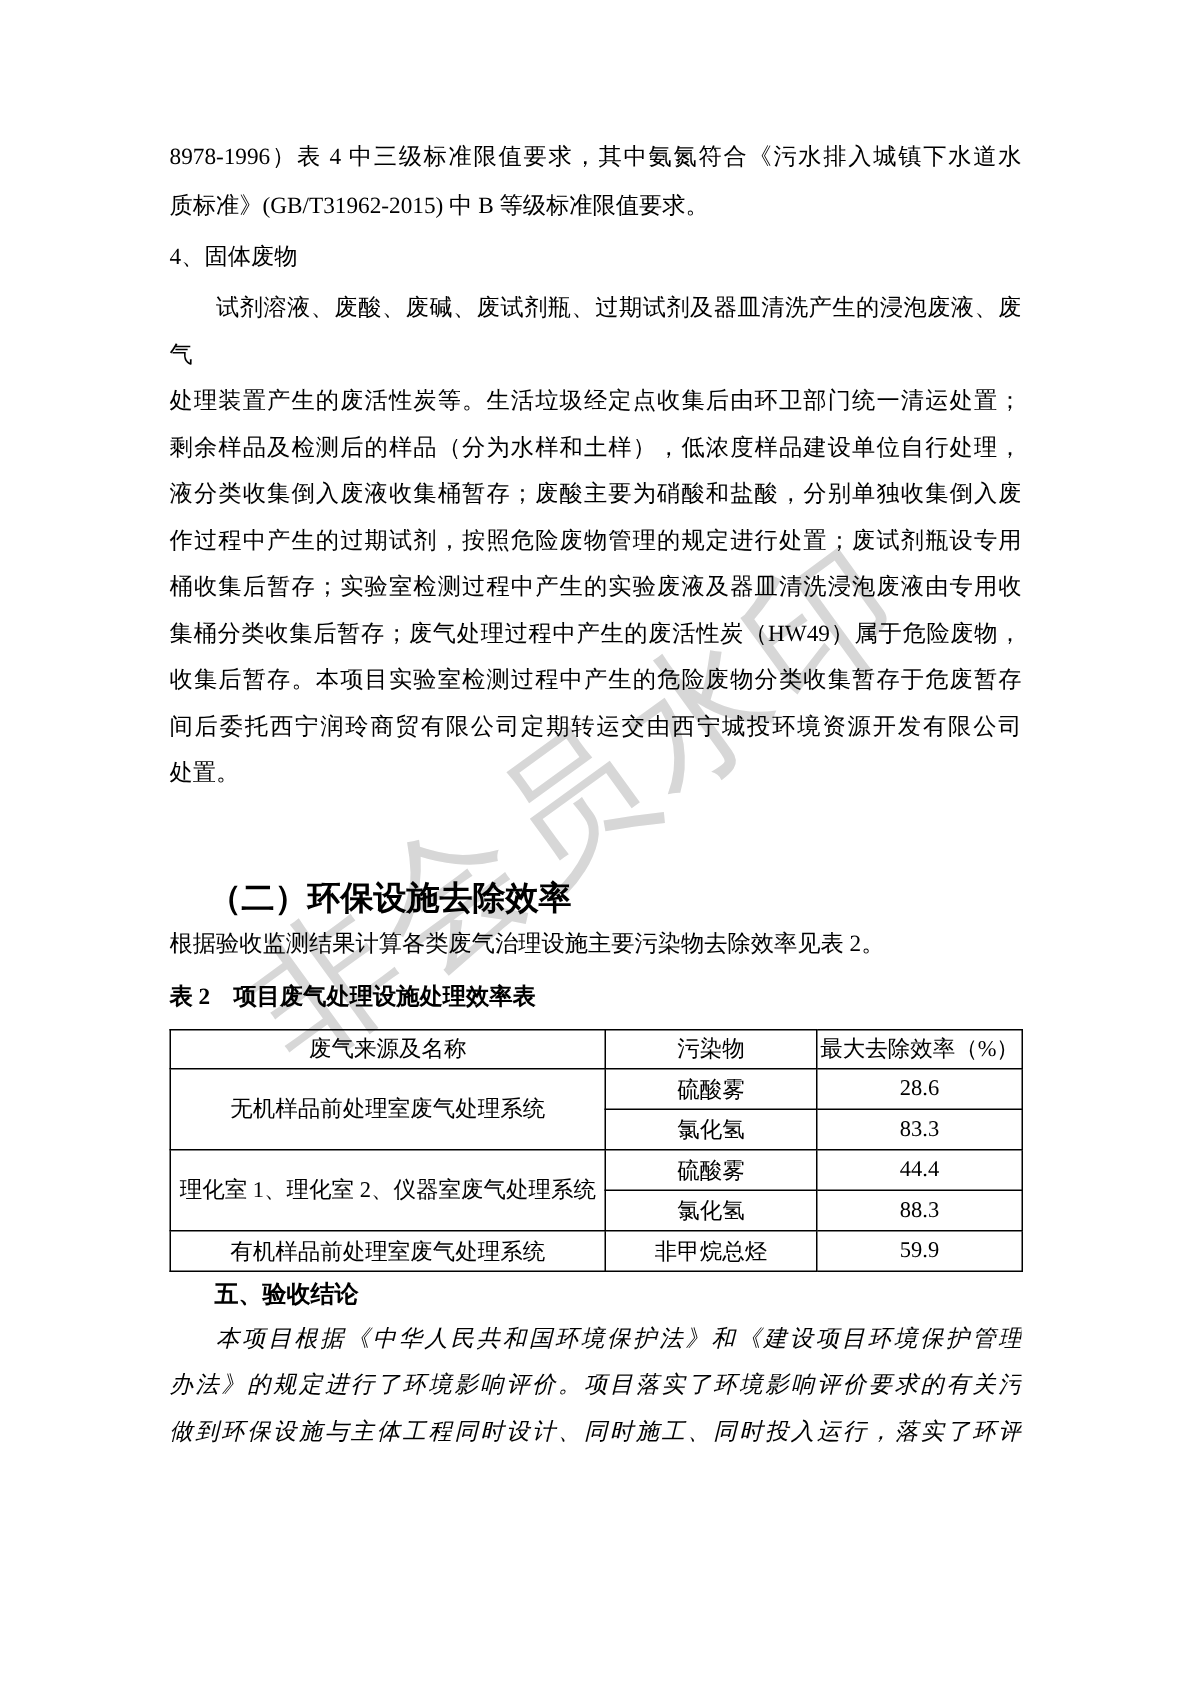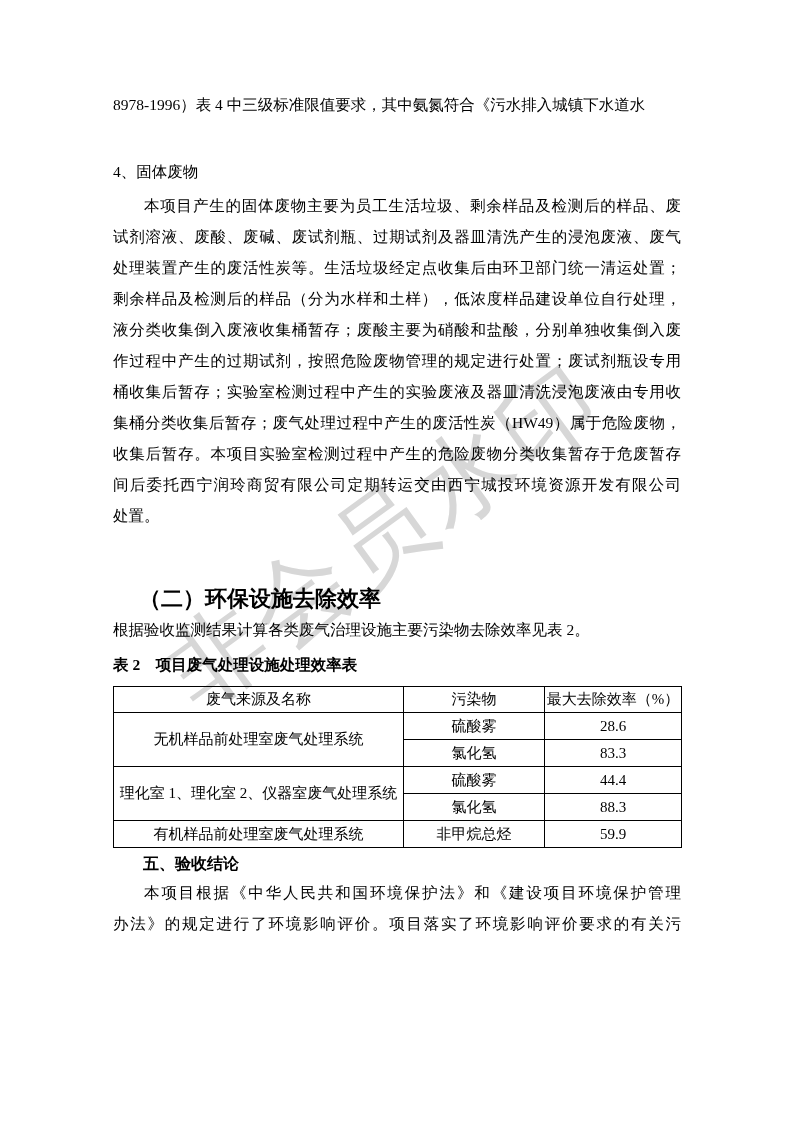--- a/index.html
+++ b/index.html
@@ -22,21 +22,21 @@
   .end-short .line:last-child { text-align-last:left; }
   .indent-first .line:first-child { text-indent:31px; }
 
   .b-intro   { top:88px;  line-height:33px; }
   .b-h1      { top:155px; line-height:33px; }
   .b-p1      { top:190px; line-height:31px; }
   .b-h2      { top:584px; line-height:30px; font-weight:bold; font-size:22px; padding-left:26px; }
   .b-p2      { top:614px; line-height:31px; }
   .b-caption { top:651px; line-height:28px; font-weight:bold; font-size:15.5px; }
   .b-h3      { top:849px; line-height:30px; font-weight:bold; font-size:16px; padding-left:30px; }
-  .b-p3      { top:877px; line-height:31px; }
+  .b-p3      { top:877px; line-height:31px;font-style:italic; }
 
   table.effi {
     position:absolute; left:113px; top:686px; width:568px;
     border-collapse:collapse; table-layout:fixed;
     font-size:15px; z-index:2;
   }
   table.effi th, table.effi td {
     border:1px solid #000000; text-align:center; vertical-align:middle;
     font-weight:normal; padding:0; overflow:hidden;margin-top:47px;
   }
@@ -47,26 +47,26 @@
 <body>
 
 <div class="page">
 
   <div class="watermark">非会员水印</div>
 
   <div class="content-layer">
 
     <div class="block b-intro justify end-short">
         <div class="line">8978-1996）表 4 中三级标准限值要求，其中氨氮符合《污水排入城镇下水道水</div>
+        <div class="line">质标准》(GB/T31962-2015) 中 B 等级标准限值要求。</div>
       </div>
 
     <div class="block b-h1">4、固体废物</div>
 
     <div class="block b-p1 justify end-short indent-first">
-        <div class="line">本项目产生的固体废物主要为员工生活垃圾、剩余样品及检测后的样品、废</div>
         <div class="line">试剂溶液、废酸、废碱、废试剂瓶、过期试剂及器皿清洗产生的浸泡废液、废气</div>
         <div class="line">处理装置产生的废活性炭等。生活垃圾经定点收集后由环卫部门统一清运处置；</div>
         <div class="line">剩余样品及检测后的样品（分为水样和土样），低浓度样品建设单位自行处理，</div>
         <div class="line">液分类收集倒入废液收集桶暂存；废酸主要为硝酸和盐酸，分别单独收集倒入废</div>
         <div class="line">作过程中产生的过期试剂，按照危险废物管理的规定进行处置；废试剂瓶设专用</div>
         <div class="line">桶收集后暂存；实验室检测过程中产生的实验废液及器皿清洗浸泡废液由专用收</div>
         <div class="line">集桶分类收集后暂存；废气处理过程中产生的废活性炭（HW49）属于危险废物，</div>
         <div class="line">收集后暂存。本项目实验室检测过程中产生的危险废物分类收集暂存于危废暂存</div>
         <div class="line">间后委托西宁润玲商贸有限公司定期转运交由西宁城投环境资源开发有限公司</div>
         <div class="line">处置。</div>
@@ -116,16 +116,17 @@
           <td>59.9</td>
         </tr>
       </tbody>
     </table>
 
     <div class="block b-h3">五、验收结论</div>
 
     <div class="block b-p3 justify indent-first">
         <div class="line">本项目根据《中华人民共和国环境保护法》和《建设项目环境保护管理</div>
         <div class="line">办法》的规定进行了环境影响评价。项目落实了环境影响评价要求的有关污</div>
+        <div class="line">做到环保设施与主体工程同时设计、同时施工、同时投入运行，落实了环评</div>
       </div>
 
   </div>
 </div>
 
 </body></html>

